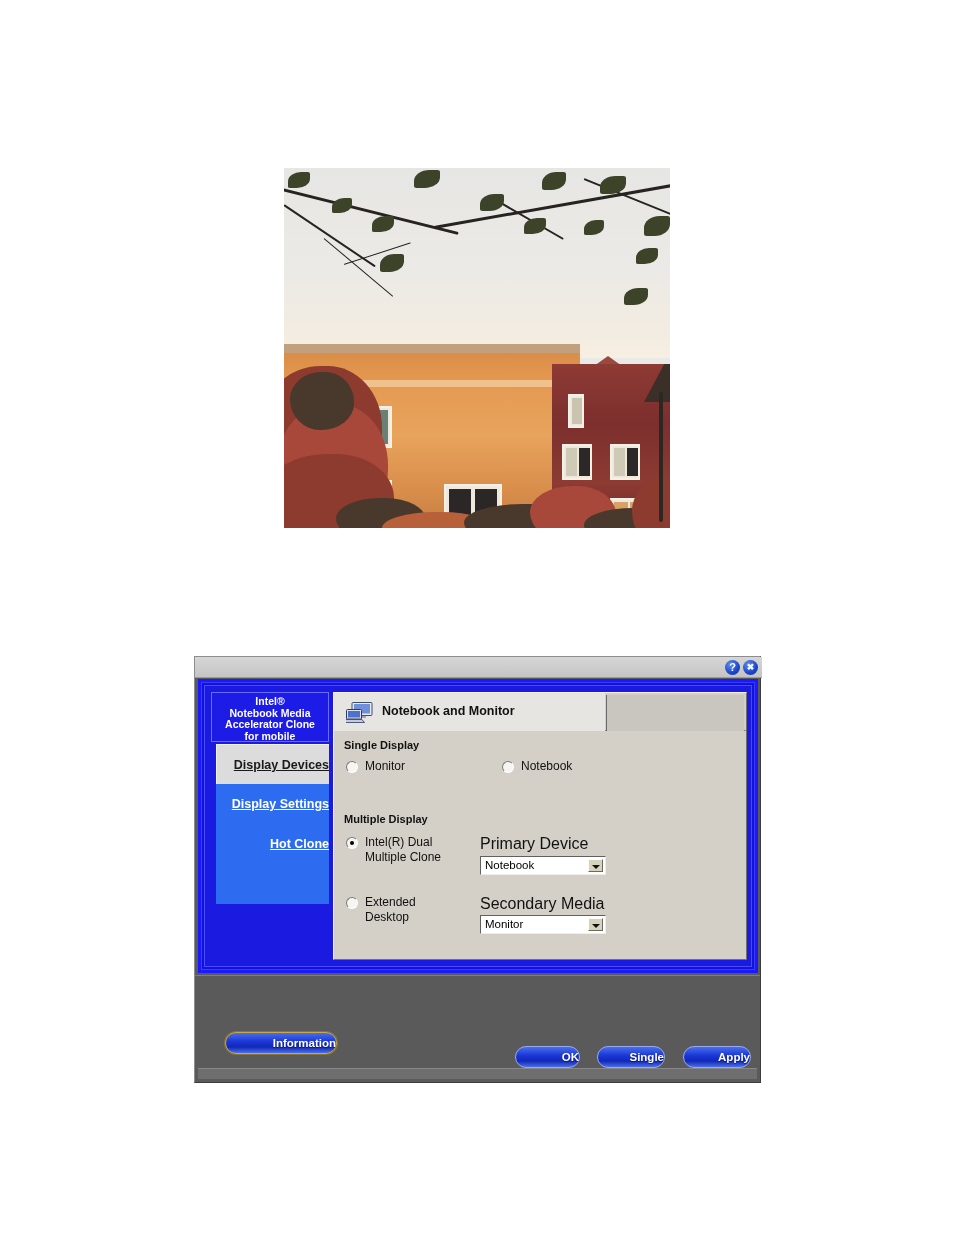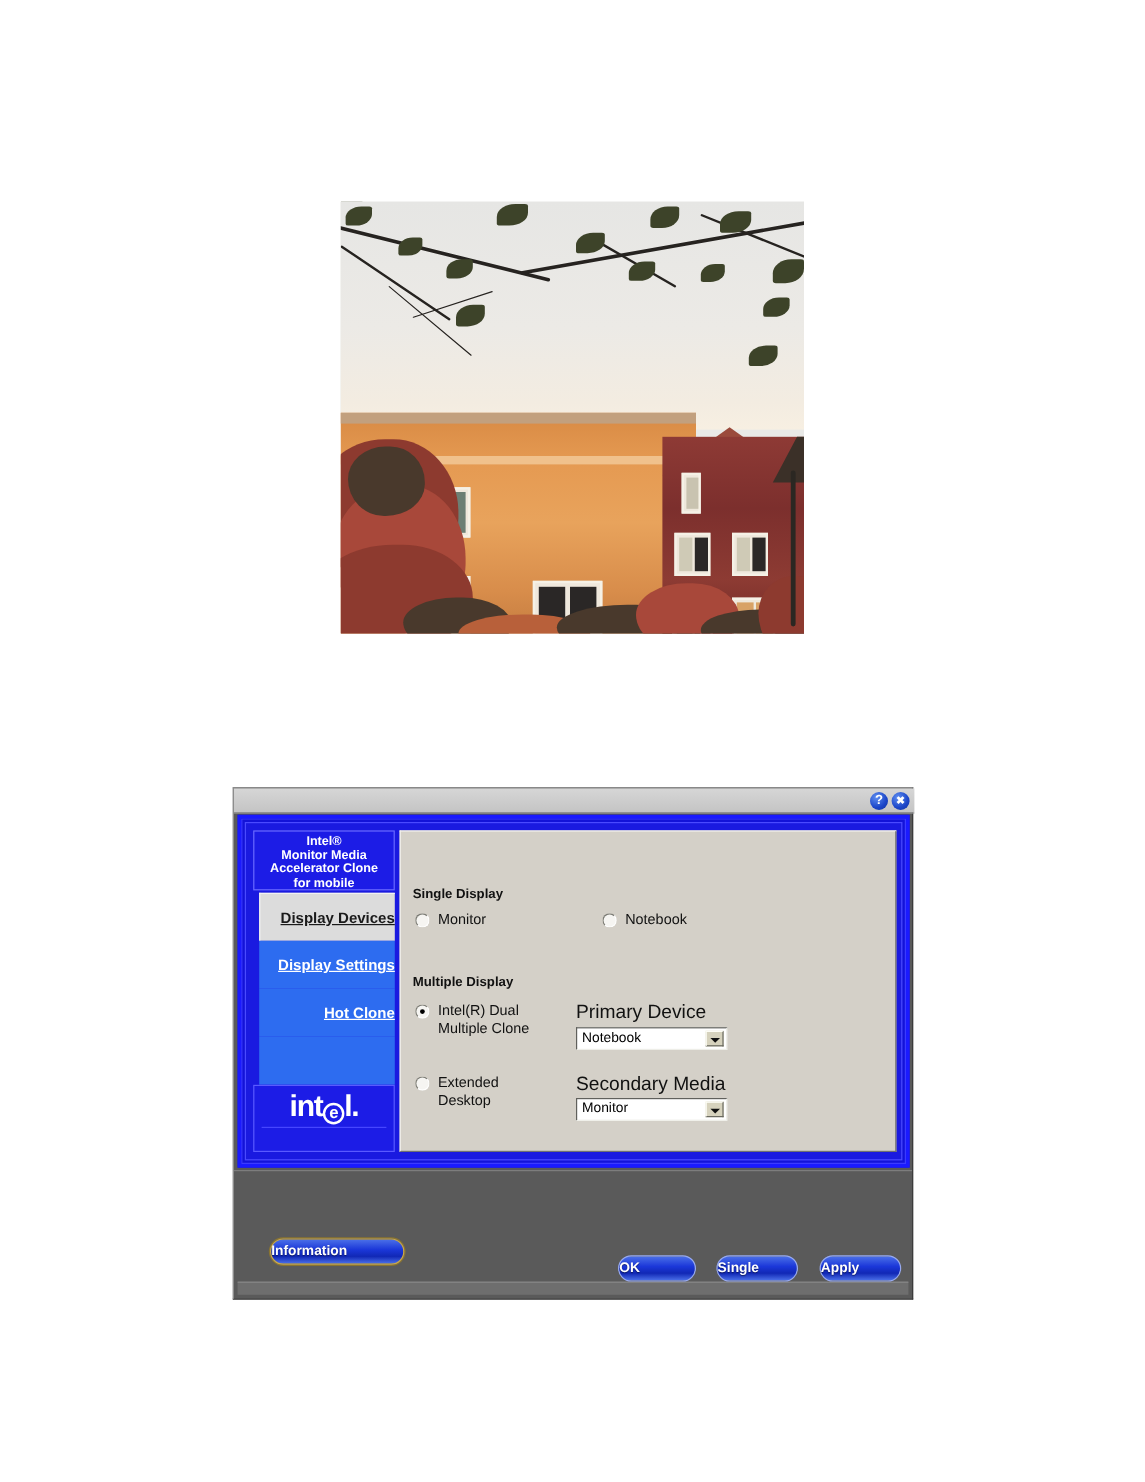--- a/index.html
+++ b/index.html
@@ -381,21 +381,21 @@
   }
   .btn {
     position: absolute;
     height: 22px;
     border-radius: 11px;
     background: linear-gradient(180deg,#4a6fe8 0%, #1b37d9 42%, #1128b6 70%, #4a6fe8 100%);
     border: 1px solid #97a9ef;
     color: #ffffff;
     font-size: 11.5px;
     font-weight: bold;
-    text-align: left;
+    text-align: right;
     line-height: 21px;
     box-sizing: border-box;
     cursor: pointer;
     text-shadow: 0 1px 1px rgba(0,0,0,0.5);
   }
   #btn-information {
     left: 30px; top: 375px;
     width: 112px;
     border-radius: 12px;
     border: 1px solid #c9a84b;
@@ -508,38 +508,49 @@
     <div class="title-btn" id="help-btn">?</div>
     <div class="title-btn" id="close-btn" style="font-size:9px;">✖</div>
   </div>
 
   <div id="gma-panel">
     <div id="gma-inner">
 
       <div id="gma-nav">
         <div id="brand-box">
           <div>Intel®</div>
-          <div>Monitor Media</div>
+          <div>Notebook Media</div>
           <div>Accelerator Clone</div>
           <div>for mobile</div>
         </div>
 
         <div class="nav-tab" id="tab-display-devices">Display Devices</div>
         <div class="nav-tab" id="tab-display-settings">Display Settings</div>
         <div class="nav-tab" id="tab-hot-keys">Hot Clone</div>
         <div id="nav-blue-fill"></div>
 
-        <div id="intel-logo-box">
-          <div id="intel-logo"><span>int</span><span class="swoop">e</span><span>l.</span></div>
-          <div id="intel-logo-underline"></div>
-        </div>
       </div>
 
       <div id="gma-content">
 
+        <div id="tab-header">
+          <div id="tab-header-active"></div>
+          <div id="tab-header-rest"></div>
+
+          <svg id="tab-icon" viewBox="0 0 28 21" xmlns="http://www.w3.org/2000/svg">
+            <rect x="6" y="0.5" width="20" height="13" rx="1" fill="#e9e9ef" stroke="#3c4a77" stroke-width="1"></rect>
+            <rect x="8" y="2" width="16" height="9.5" fill="#6f8fd8"></rect>
+            <rect x="12" y="14" width="8" height="2" fill="#9aa6c4"></rect>
+            <rect x="0.5" y="7.5" width="15" height="9.5" rx="1" fill="#dfe2ee" stroke="#2e3a63" stroke-width="1"></rect>
+            <rect x="2" y="9" width="12" height="6.5" fill="#4d72c9"></rect>
+            <path d="M0 17.5 L16 17.5 L18.5 20.5 L-2 20.5 Z" fill="#c6cadd" stroke="#2e3a63" stroke-width="0.8"></path>
+          </svg>
+
+          <div id="tab-title">Notebook and Monitor</div>
+        </div>
 
         <div class="section-title" style="left:10px; top:46px;">Single Display</div>
 
         <div class="radio-row" style="left:12px; top:66px;">
           <span class="radio"></span>
           <span class="radio-label">Monitor</span>
         </div>
         <div class="radio-row" style="left:168px; top:66px;">
           <span class="radio"></span>
           <span class="radio-label">Notebook</span>

